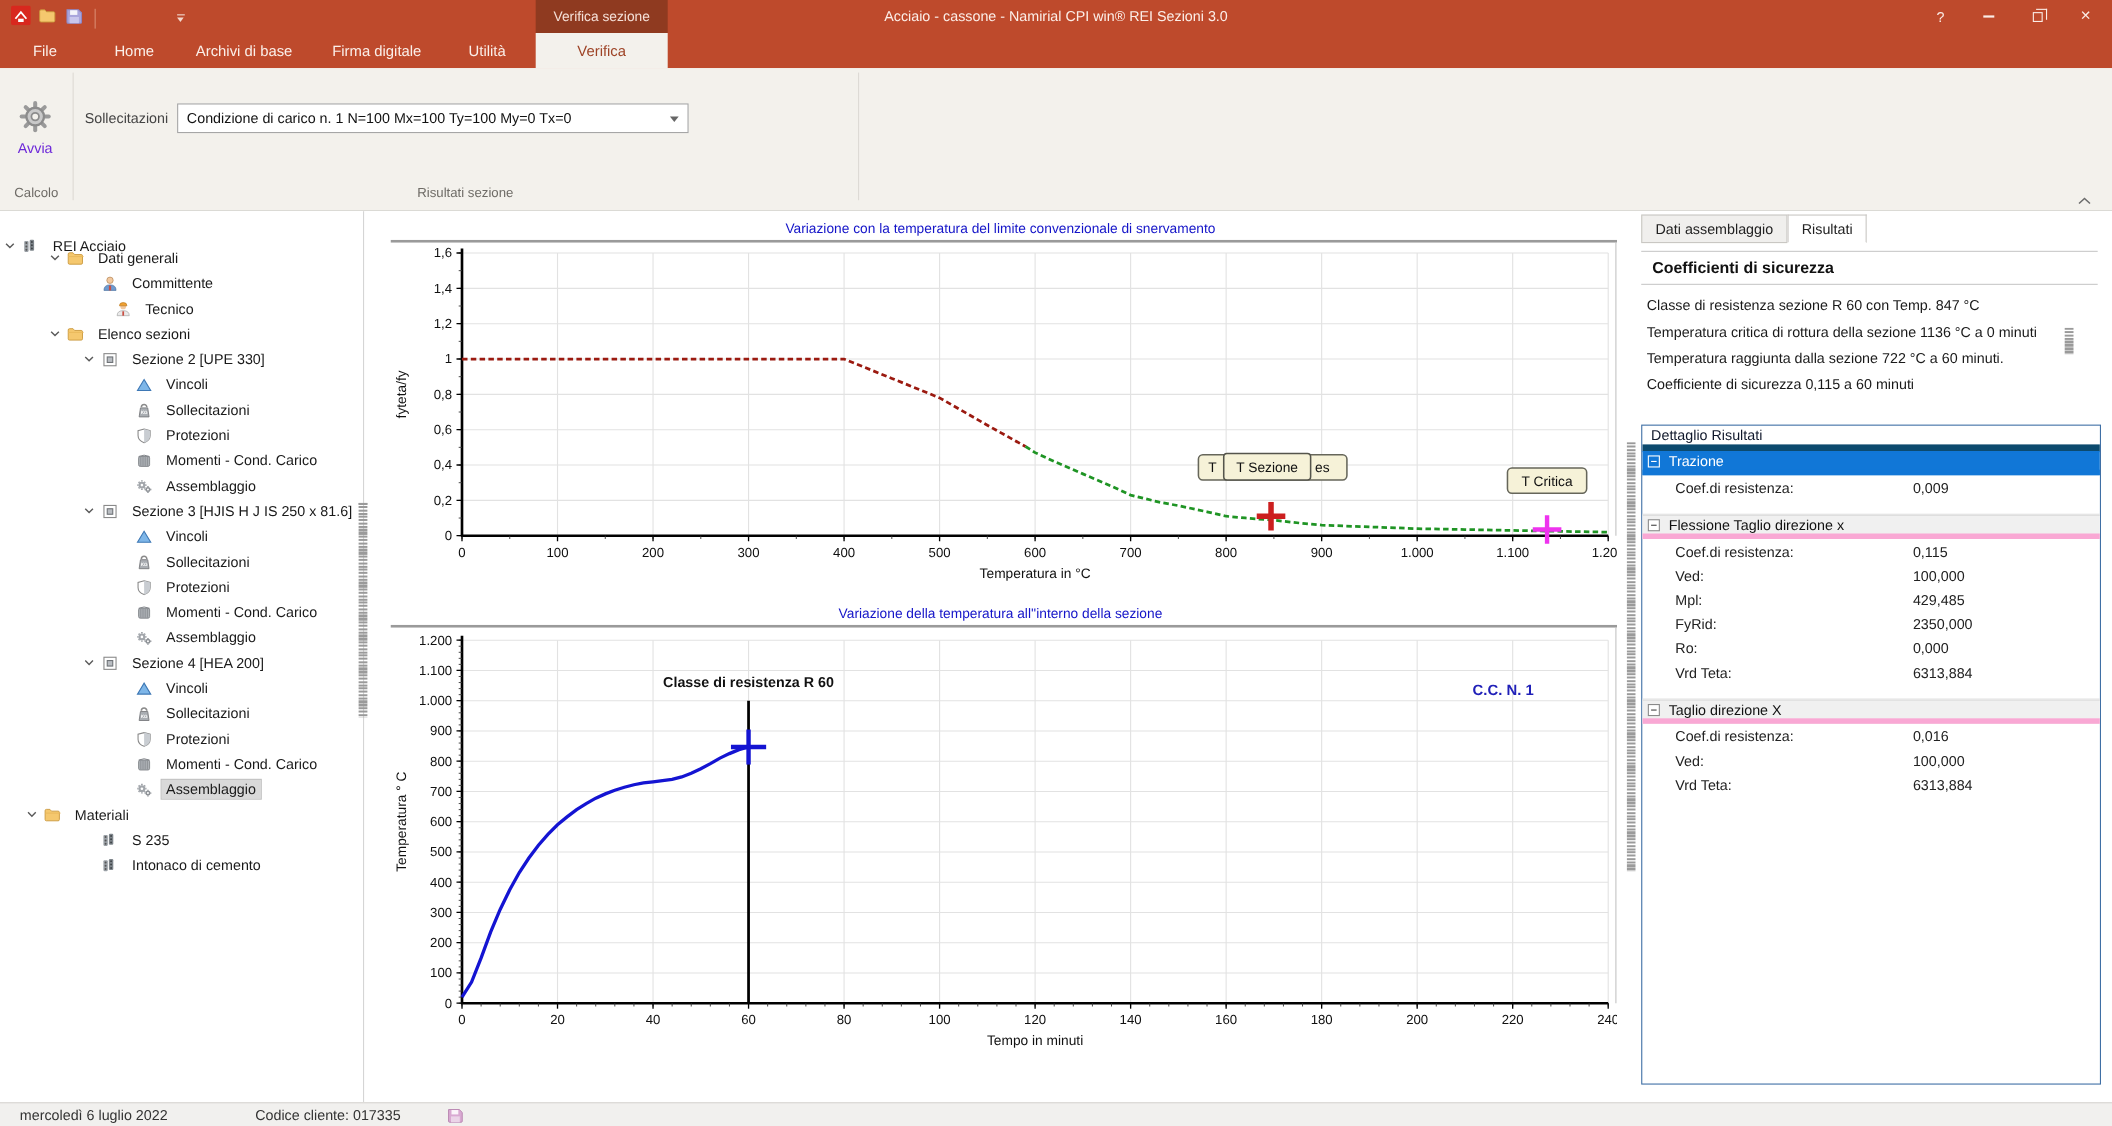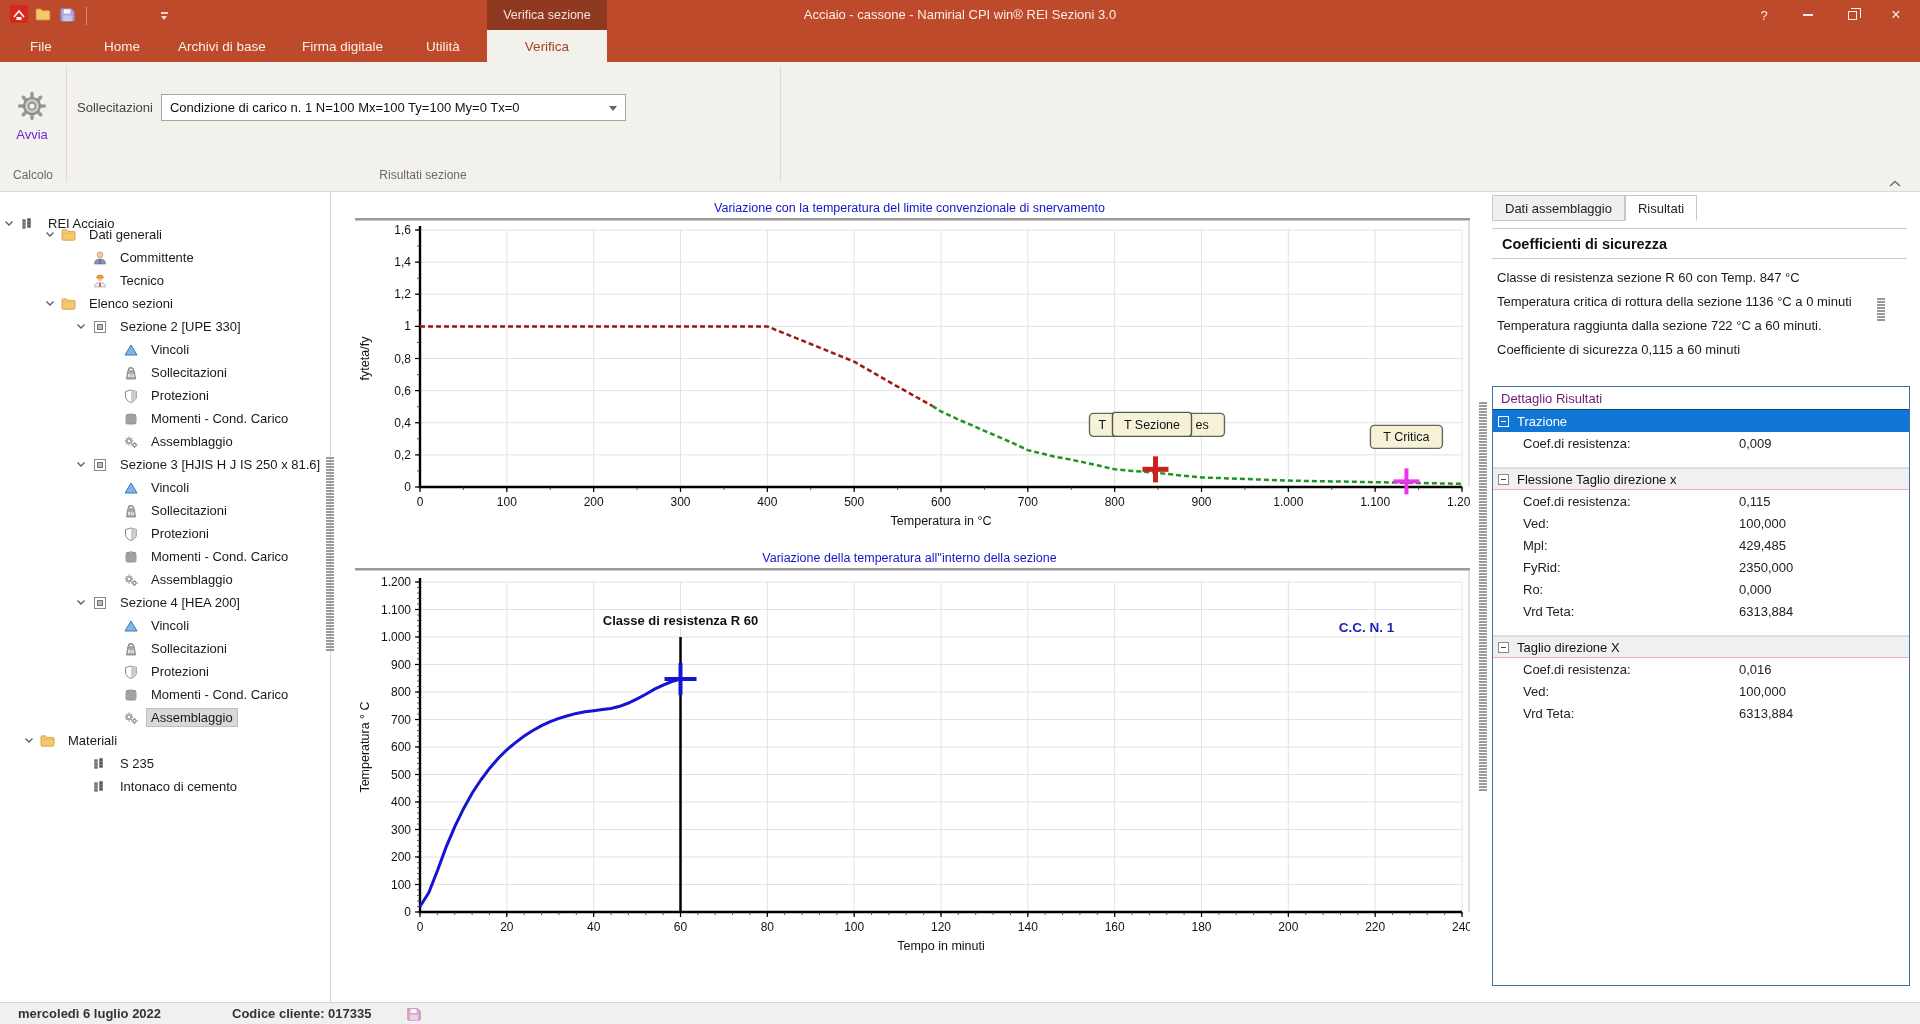--- a/index.html
+++ b/index.html
@@ -62,36 +62,36 @@
 
   
   #right-panel { left:1487px; top:0; width:433px; height:810px; background:#fff; }
   #rp-tabs { position:absolute; left:5px; top:3px; height:26px; display:flex; }
   .rp-tab { height:26px; padding:0 12px; display:flex; align-items:center; font-size:13px; color:#222; background:#F0EFED; border:1px solid #C9C7C3; }
   .rp-tab.active { background:#fff; border-bottom:1px solid #fff; }
   #rp-heading { position:absolute; left:5px; top:36px; width:415px; height:31px; border-top:1px solid #C9C9C9; border-bottom:1px solid #C9C9C9; display:flex; align-items:center; padding-left:10px; font-size:14.5px; font-weight:bold; color:#111; }
   .rp-line { position:absolute; left:10px; width:410px; font-size:13px; color:#1A1A1A; white-space:nowrap; }
 
   #detail-box { position:absolute; left:5px; top:194px; width:418px; height:600px; border:1px solid #3F6FA5; background:#fff; overflow:hidden; }
-  #detail-title { height:23px; display:flex; align-items:center; padding-left:8px; font-size:13px; color:#701a75; border-bottom:1px solid #0c4a6e; }
+  #detail-title { height:23px; display:flex; align-items:center; padding-left:8px; font-size:13px; color:#0f172a; border-bottom:6px solid #0c4a6e; }
   .dgroup { border-top:1px solid #E2E2E2; margin-top:13px; }
   .dgroup:first-of-type { margin-top:0; border-top:none; }
-  .dgroup-head { height:22px; display:flex; align-items:center; background:#F0F0F0; border-top:1px solid #DCDCDC; border-bottom:1px solid #f9a8d4; font-size:13px; color:#111; }
+  .dgroup-head { height:22px; display:flex; align-items:center; background:#F0F0F0; border-top:1px solid #DCDCDC; border-bottom:5px solid #f9a8d4; font-size:13px; color:#111; }
   .dgroup-head.selected { background:#1177D7; color:#fff; border-color:#1177D7; }
   .expander { width:11px; height:11px; border:1px solid #8A8A8A; background:#fff; margin:0 8px 0 5px; position:relative; flex:none; }
   .expander::after { content:""; position:absolute; left:2px; top:4px; width:5px; height:1px; background:#444; }
   .dgroup-head.selected .expander { background:#1177D7; border-color:#fff; }
   .dgroup-head.selected .expander::after { background:#fff; }
   .drow { height:22px; display:flex; align-items:center; font-size:13px; color:#222; }
   .drow .k { padding-left:30px; }
   .drow .v { position:absolute; left:246px; }
   .drow { position:relative; }
 
   
-  #statusbar { left:0; top:1002px; width:1920px; height:22px; background:#F1F0EE; border-top:1px solid #D7D5D1;font-weight:bold; }
+  #statusbar { left:0; top:1002px; width:1920px; height:22px; background:#F1F0EE; border-top:1px solid #D7D5D1; }
   #statusbar .sb-text { position:absolute; top:3px; font-size:13px; color:#333; }
 </style>
 </head>
 <body>
 
 <div id="app">
 
   <div id="titlebar" class="abs">
     <div class="qat abs">
       <span>
@@ -221,21 +221,21 @@
           <span class="tree-chev"></span>
           <span class="tree-icon">
             <svg width="16" height="16" viewBox="0 0 16 16">
               <circle cx="8" cy="4.8" r="2.9" fill="#F2C9A0" stroke="#B08050" stroke-width=".6"></circle>
               <path d="M2.5 14 q0-5 5.5-5 q5.5 0 5.5 5 z" fill="#6D9BD1" stroke="#4A6E9C" stroke-width=".6"></path>
               <rect x="7" y="9.6" width="2" height="4.4" fill="#C94F44"></rect>
             </svg>
           </span>
           <span class="tree-label">Committente</span>
         </div>
-        <div class="tree-row" style="top: 77px; padding-left: 72px;">
+        <div class="tree-row" style="top: 77px; padding-left: 72px; margin-left: 12px;">
           <span class="tree-chev"></span>
           <span class="tree-icon">
             <svg width="16" height="16" viewBox="0 0 16 16">
               <circle cx="8" cy="5.6" r="2.6" fill="#F2C9A0"></circle>
               <path d="M4.6 5 a3.4 3 0 0 1 6.8 0 z" fill="#F0A030" stroke="#B87820" stroke-width=".6"></path>
               <path d="M2.5 14 q0-4.6 5.5-4.6 q5.5 0 5.5 4.6 z" fill="#EAEAEA" stroke="#A0A0A0" stroke-width=".6"></path>
               <rect x="7.2" y="10" width="1.6" height="4" fill="#C94F44"></rect>
             </svg>
           </span>
           <span class="tree-label">Tecnico</span>

